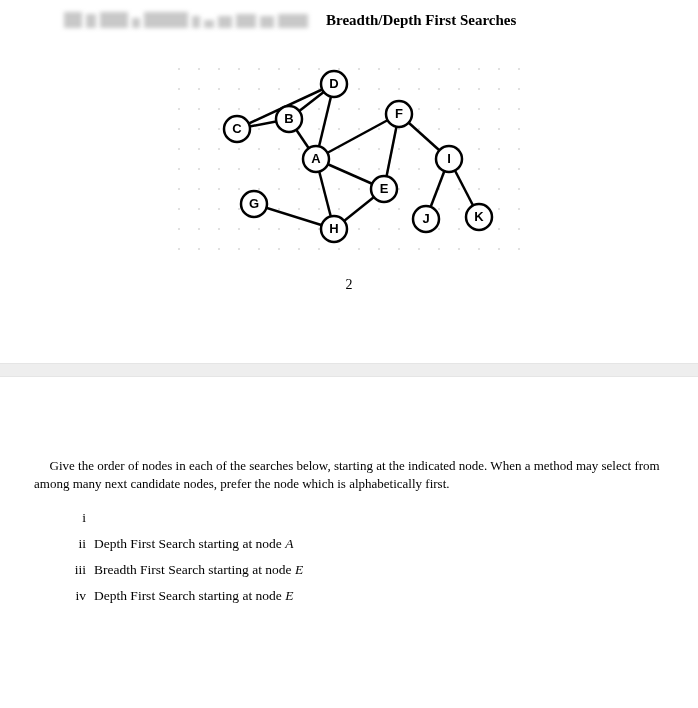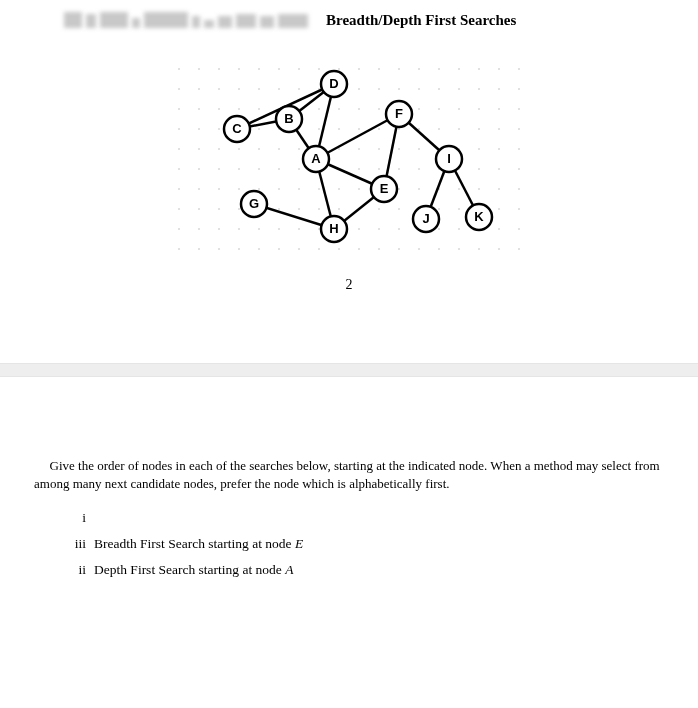--- a/index.html
+++ b/index.html
@@ -323,21 +323,25 @@
 
 <div class="divider"></div>
 
 <div class="content">
   <p class="instructions">Give the order of nodes in each of the searches below, starting at the indicated node. When a method may select from among many next candidate nodes, prefer the node which is alphabetically first.</p>
   <ol class="list" id="question-list">
       <li>
         <span class="roman">i</span>
       </li>
       <li>
+        <span class="roman">ii</span>
+        <span><span>Depth First Search starting at node </span><span class="node-var">A</span></span>
+      </li>
+      <li>
         <span class="roman">iii</span>
         <span><span>Breadth First Search starting at node </span><span class="node-var">E</span></span>
       </li>
       <li>
-        <span class="roman">ii</span>
-        <span><span>Depth First Search starting at node </span><span class="node-var">A</span></span>
+        <span class="roman">iv</span>
+        <span><span>Depth First Search starting at node </span><span class="node-var">E</span></span>
       </li>
     </ol>
 </div>
 
 </body></html>

